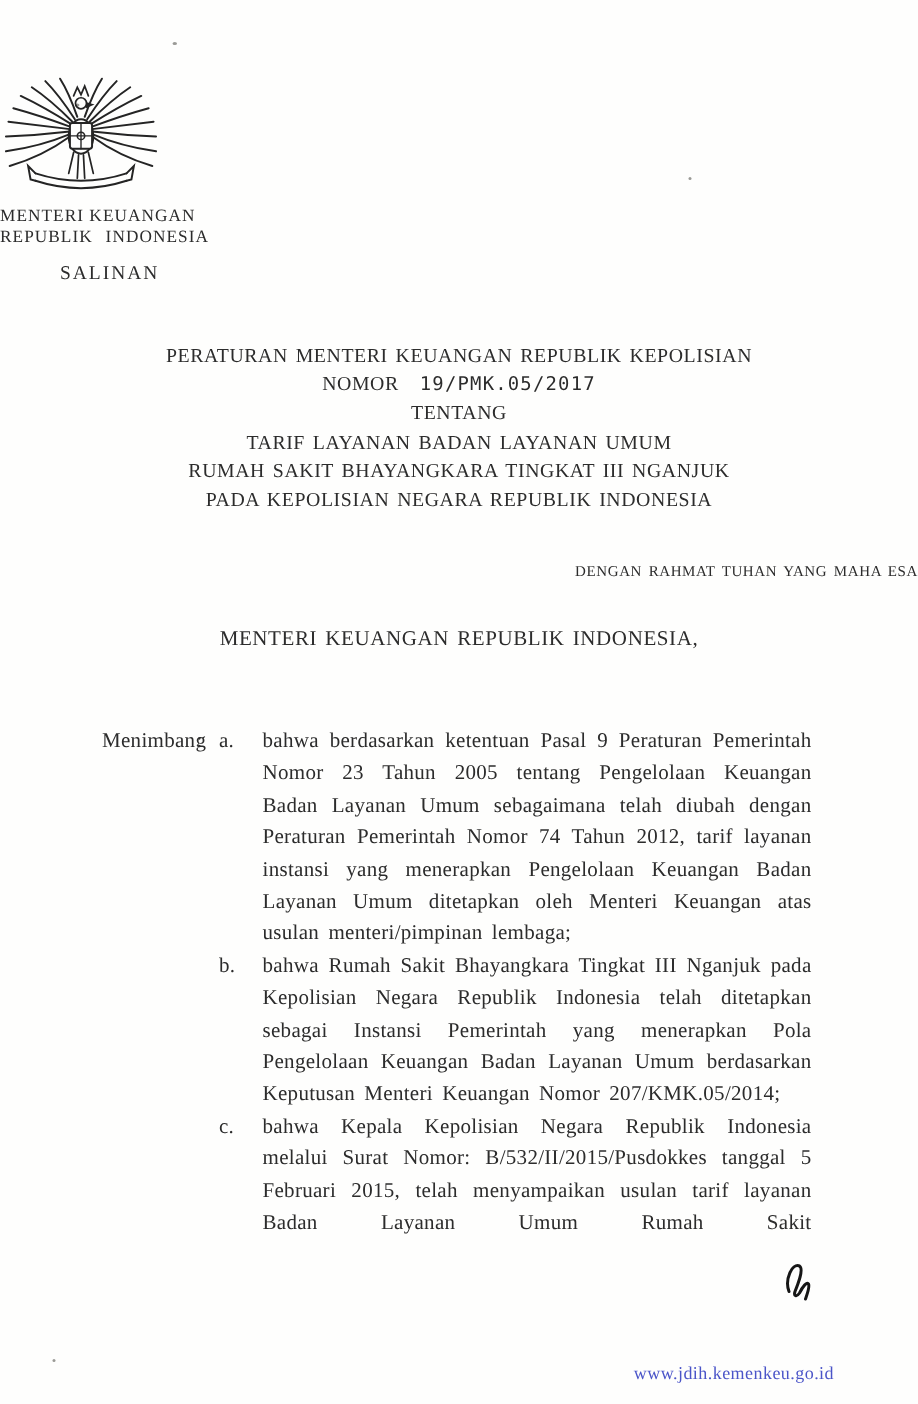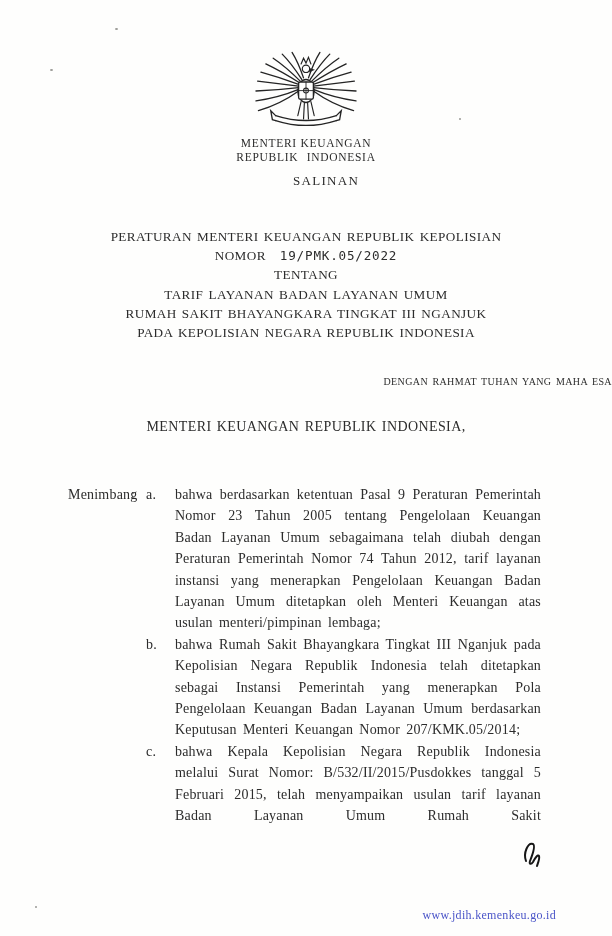--- a/index.html
+++ b/index.html
@@ -8,21 +8,21 @@
     width:612px; height:936px;
     margin:0 auto;
     background:#fefefdF;
     background:#fefefd;
     font-family:"Liberation Serif","DejaVu Serif",serif;
     color:#2c2c2c;
     overflow:hidden;
   }
 
   
-  .doc-header { position:absolute; top:50px; left:0; right:0; text-align:center; }
+  .doc-header { position:absolute; top:50px; left:0; right:0; text-align:left; }
   .emblem-wrap { display:inline-block; }
   .ministry-line { font-size:11.5px; line-height:14px; letter-spacing:0.7px; }
   .ministry-line.l2 { word-spacing:5px; }
   .copy-label { margin-top:9px; font-weight:normal; font-size:13px; letter-spacing:1.3px;padding-left:40px; }
 
   
   .title-block { position:absolute; top:227px; left:40px; right:40px; text-align:center;
                  font-size:13.2px; line-height:19.2px; letter-spacing:0.4px; word-spacing:1.5px; }
   .nomor-value { font-family:"DejaVu Sans Mono","Liberation Mono",monospace;
                  font-size:12.6px; letter-spacing:0.8px; margin-left:14px; }
@@ -120,21 +120,21 @@
         <path class="ln" stroke-width="1.6" d="M28,80 L22,74 L24,85 L28,86 M102,80 L108,74 L106,85 L102,86"></path>
       </svg>
     </div>
     <div class="ministry-line">MENTERI KEUANGAN</div>
     <div class="ministry-line l2">REPUBLIK  INDONESIA</div>
     <div class="copy-label">SALINAN</div>
   </div>
 
   <div class="title-block">
     <div>PERATURAN MENTERI KEUANGAN REPUBLIK KEPOLISIAN</div>
-    <div><span>NOMOR</span><span class="nomor-value">19/PMK.05/2022</span></div>
+    <div><span>NOMOR</span><span class="nomor-value">19/PMK.05/2017</span></div>
     <div>TENTANG</div>
     <div>TARIF LAYANAN BADAN LAYANAN UMUM</div>
     <div>RUMAH SAKIT BHAYANGKARA TINGKAT III NGANJUK</div>
     <div>PADA KEPOLISIAN NEGARA REPUBLIK INDONESIA</div>
   </div>
 
   <div class="invocation">DENGAN RAHMAT TUHAN YANG MAHA ESA</div>
   <div class="authority">MENTERI KEUANGAN REPUBLIK INDONESIA,</div>
 
   <div class="consider">

